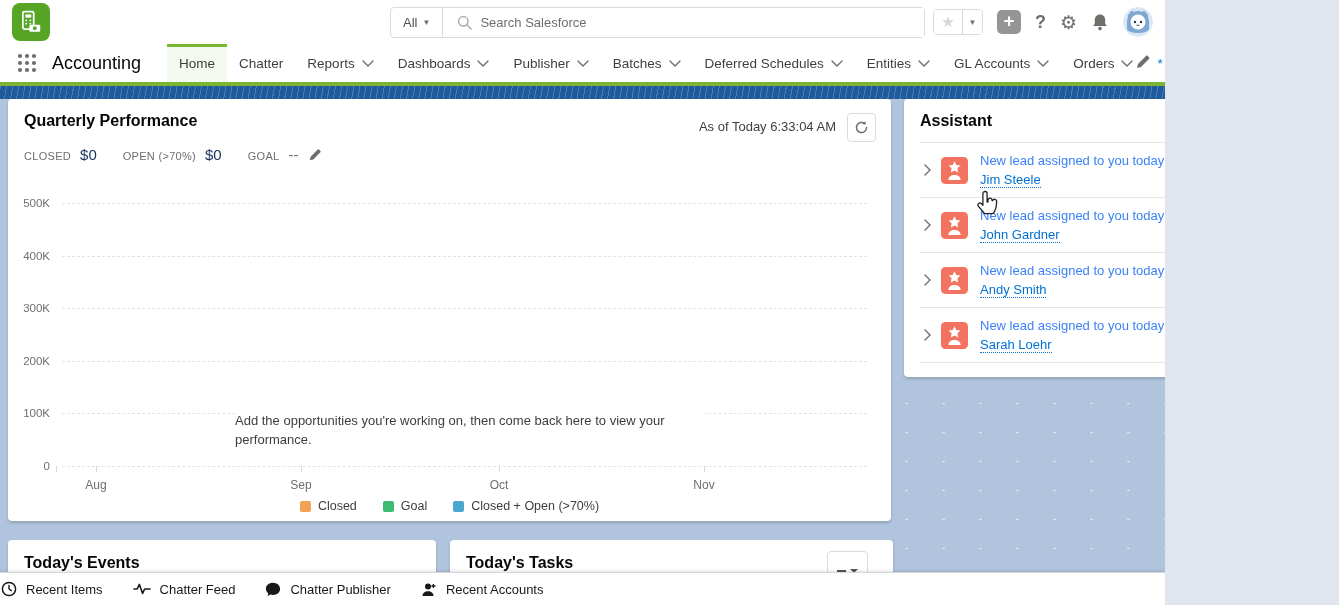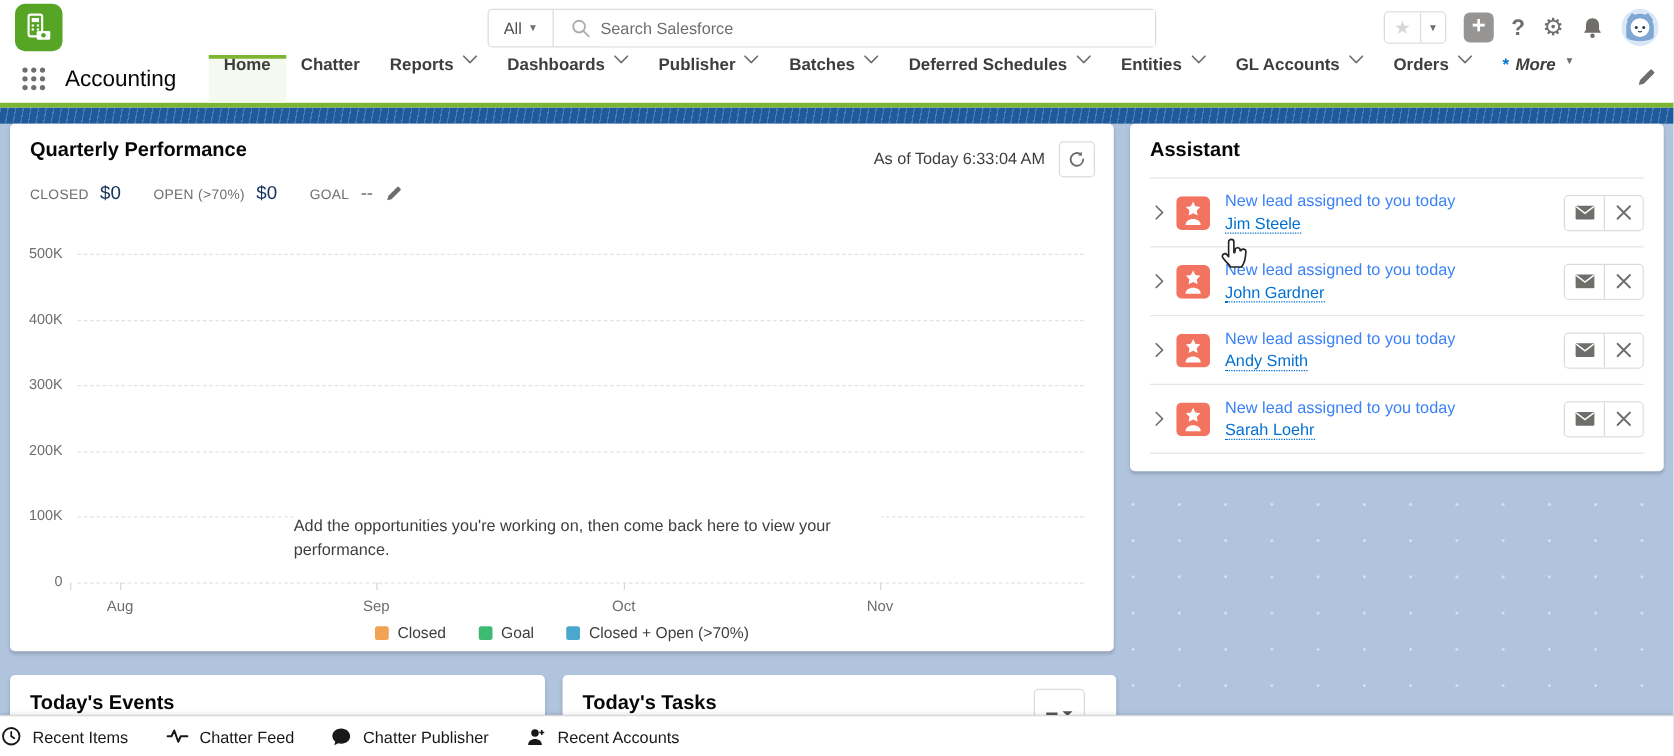--- a/index.html
+++ b/index.html
@@ -1,17 +1,17 @@
 <!DOCTYPE html>
 <html><head>
 <meta charset="utf-8">
 <style>
   * { margin:0; padding:0; box-sizing:border-box; }
   body { font-family:"Liberation Sans", sans-serif; background:#e0e5ee; }
-  #viewport { position:relative; width:1339px; height:605px; overflow:hidden; background:#fff; }
+  #viewport { position:relative; width:1165px; height:605px; overflow:hidden; background:#fff; }
 
   
   .g-header { position:absolute; top:0; left:0; right:0; height:44px; background:#fff; z-index:4; }
   .logo { position:absolute; left:12px; top:3px; width:38px; height:38px; border-radius:8px; background:#56A524; display:flex; align-items:center; justify-content:center; }
   .search-wrap { position:absolute; left:390px; top:7px; width:535px; height:31px; border:1px solid #dddbda; border-radius:4px; background:#fff; display:flex; align-items:center; }
   .search-scope { display:flex; align-items:center; gap:5px; padding:0 12px; height:100%; border-right:1px solid #dddbda; color:#514F4D; font-size:13px; cursor:pointer; }
   .caret-solid { font-size:8px; color:#706E6B; }
   .search-icon-box { padding:0 8px 0 14px; display:flex; }
   .search-input { border:none; outline:none; flex:1; font-size:13px; font-family:"Liberation Sans",sans-serif; color:#3E3E3C; height:100%; }
   .search-input::placeholder { color:#706E6B; }
@@ -22,21 +22,21 @@
   .plus-btn { width:24px; height:24px; border-radius:5px; background:#979593; color:#fff; font-size:19px; line-height:22px; text-align:center; font-weight:bold; cursor:pointer; }
   .help-q { font-size:18px; font-weight:bold; color:#706E6B; cursor:pointer; }
   .gear { font-size:19px; color:#706E6B; cursor:pointer; }
   .avatar { width:30px; height:30px; border-radius:50%; overflow:hidden; cursor:pointer; }
 
   
   .app-nav { position:absolute; top:44px; left:0; right:0; height:38px; background:#fff; display:flex; align-items:stretch; z-index:4; }
   .waffle { align-self:center; margin-left:16px; cursor:pointer; display:flex; }
   .app-title { align-self:center; margin-left:14px; margin-right:26px; font-size:18px; color:#080707; white-space:nowrap; }
   .tabs { display:flex; align-items:stretch; }
-  .tab { position:relative; display:flex; gap:7px; padding:0 12px; font-size:13.5px; color:#3E3E3C; white-space:nowrap; cursor:pointer;font-weight:bold; }
+  .tab { position:relative; display:flex; align-items:center; gap:7px; padding:0 12px; font-size:13.5px; color:#3E3E3C; white-space:nowrap; cursor:pointer; }
   .tab.active { background:#F4FAEF; }
   .tab.active::before { content:''; position:absolute; top:0; left:0; right:0; height:3px; background:#7CB531; }
   .tab .prefix { color:#0070D2; font-style:normal; margin-right:-2px; }
   .tab.italic { font-style:italic; }
   .nav-pencil { position:absolute; right:14px; top:10px; cursor:pointer; }
 
   .green-line { position:absolute; top:82px; left:0; right:0; height:4px; background:#7CB531; z-index:3; }
   .blue-strip { position:absolute; top:86px; left:0; right:0; height:13px; z-index:1;
      background:#1E5A9C;
      background-image:repeating-linear-gradient(100deg, rgba(255,255,255,.20) 0 1px, transparent 1px 6px); }

